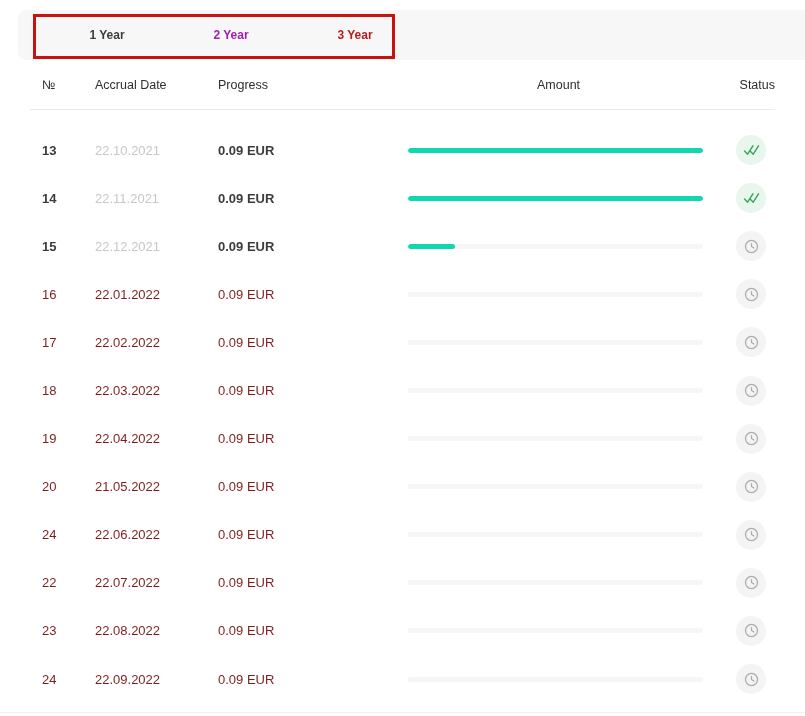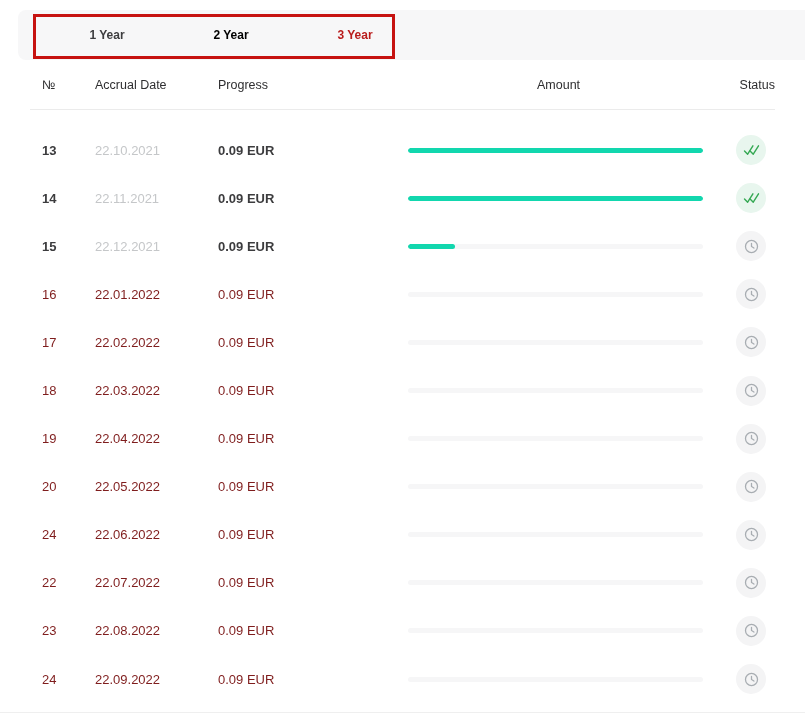--- a/index.html
+++ b/index.html
@@ -10,21 +10,21 @@
   .tabbar {
     position: absolute; left: 18px; top: 10px; right: 0; height: 50px;
     background: #f7f7f8; border-radius: 8px 0 0 8px;
     display: flex; align-items: center; padding-left: 27px;
   }
   .tab {
     width: 124px; height: 50px; display: flex; align-items: center; justify-content: center;
     font-size: 12px; cursor: pointer; position: relative;
   }
   .tab.t-dark   { color: #3d3d3f; font-weight: 600; }
-  .tab.t-active { color: #000000; font-weight: 600; }
+  .tab.t-active { color: #a21caf; font-weight: 600; }
   .tab.t-muted  { color: #b91c1c; font-weight: 600; }
   .tab.t-active::after {
     content: ""; position: absolute; bottom: 1px; left: 50%; transform: translateX(-50%);
     width: 26px; height: 3px; background: #a9d8ec; border-radius: 2px;
   }
 
   
   .annotation-box {
     position: absolute; left: 33px; top: 14px; width: 362px; height: 45px;
     border: 3px solid #c61210; pointer-events: none; z-index: 5;
@@ -229,21 +229,21 @@
         <svg width="17" height="17" viewBox="0 0 24 24" fill="none">
           <circle cx="12" cy="12" r="8.5" stroke="#a8adb2" stroke-width="1.8"></circle>
           <path d="M12 7.5 V12 L15.4 14.2" stroke="#a8adb2" stroke-width="1.8" stroke-linecap="round"></path>
         </svg>
       </span>
     </div>
   </div>
 
   <div class="trow inactive">
     <div class="td col-num">20</div>
-    <div class="td col-date">22.05.2022</div>
+    <div class="td col-date">21.05.2022</div>
     <div class="td col-amount">0.09 EUR</div>
     <div class="td col-progress">
       <div class="track">
         <div class="fill" style="width: 0%;"></div>
       </div>
     </div>
     <div class="td col-status">
 
       <span class="badge pending" style="display: flex;">
         <svg width="17" height="17" viewBox="0 0 24 24" fill="none">

